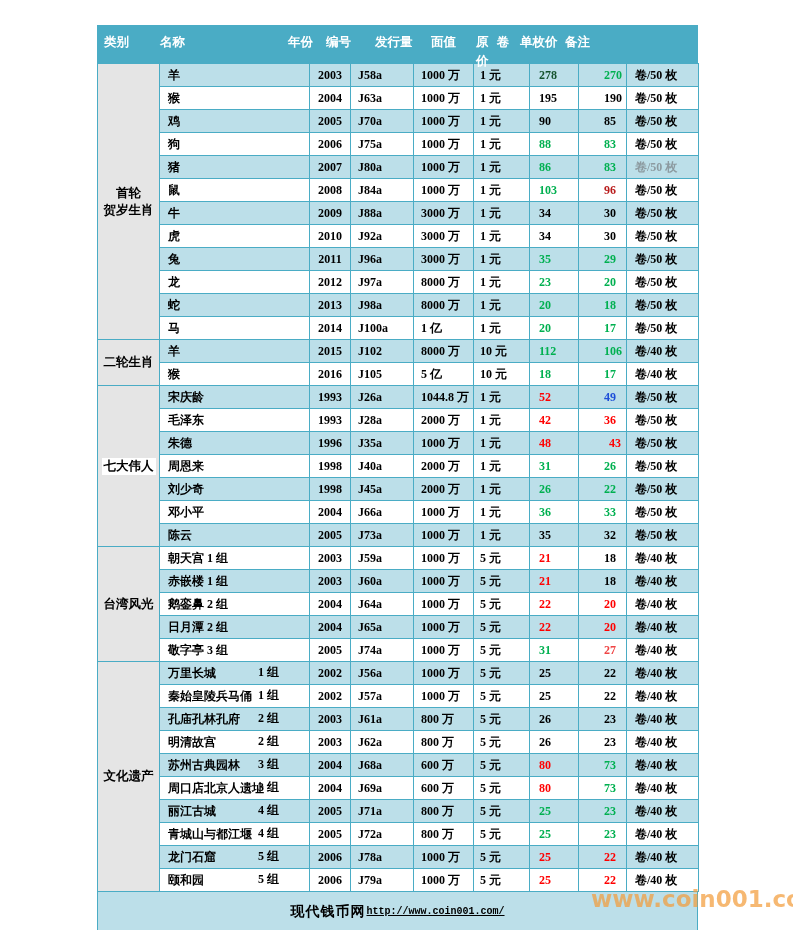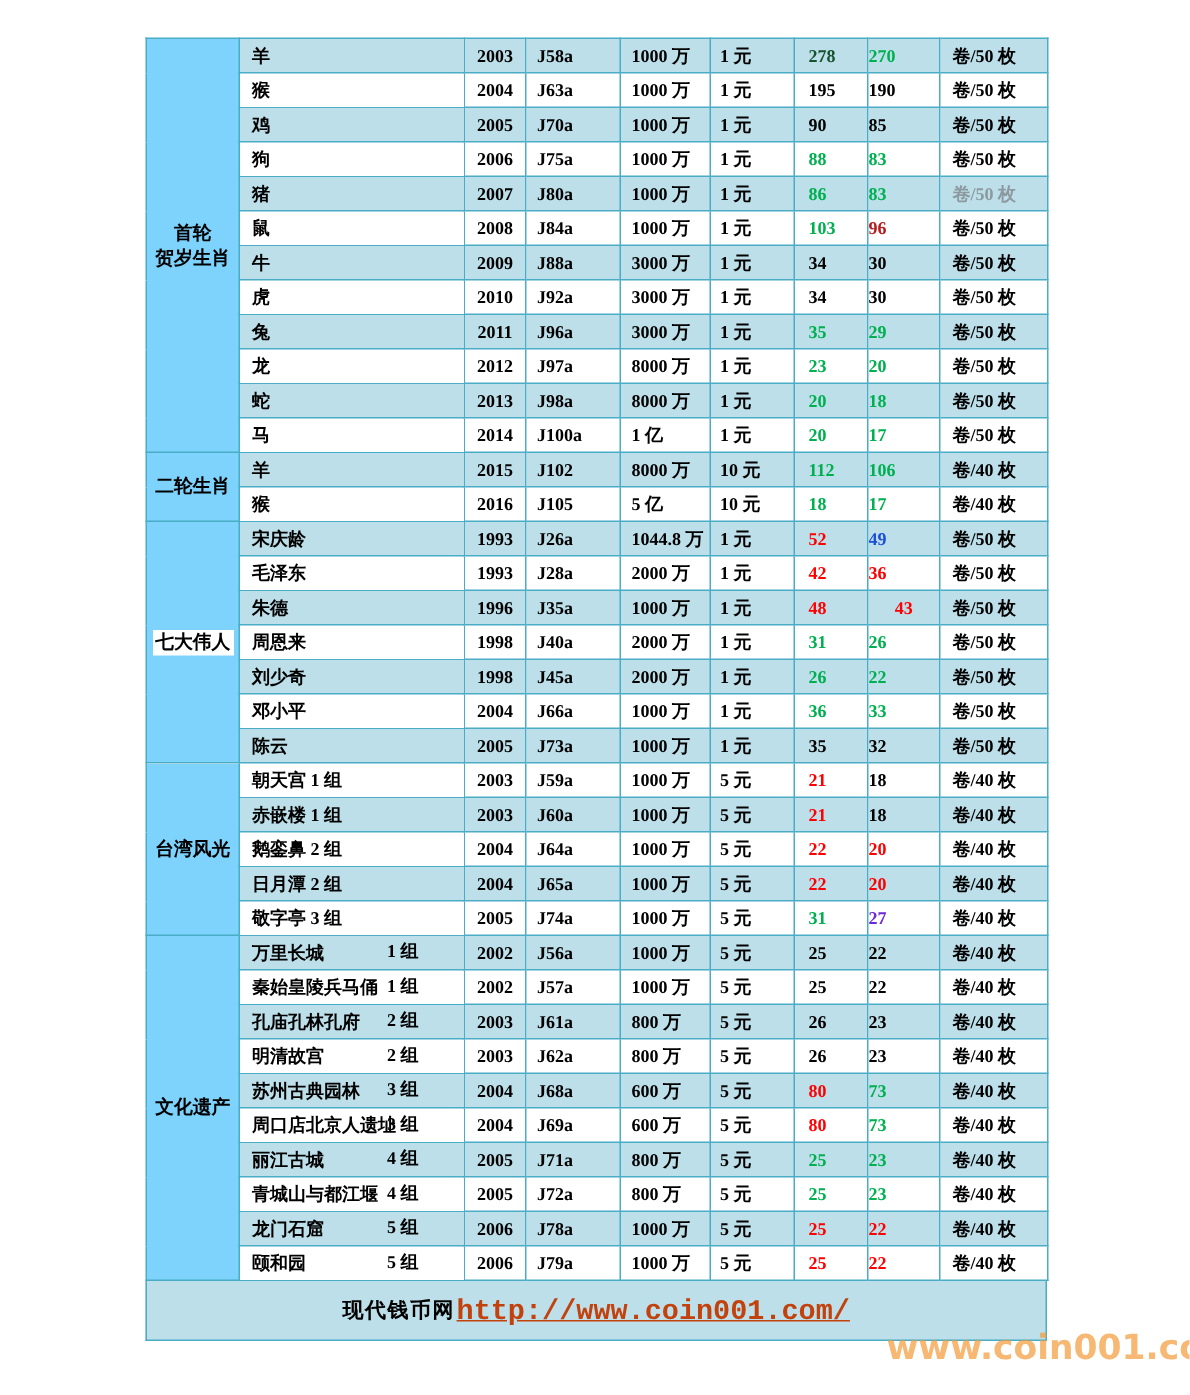--- a/index.html
+++ b/index.html
@@ -20,55 +20,66 @@
   .h7{left:422px;} .h8{left:467px;}
   
   table{border-collapse:collapse;table-layout:fixed;width:601px;font-size:12px;}
   td{
     border:1px solid #4aacc5;height:22px;padding:0;overflow:hidden;
     white-space:nowrap;line-height:21px;color:#000;
   }
   tr.alt td{background:#bcdfe9;}
   tr.plain td{background:#ffffff;}
   td.cat, tr.alt td.cat, tr.plain td.cat{
-    background:#7dd3fc;text-align:center;vertical-align:middle;
+    background:#e5e5e5;text-align:center;vertical-align:middle;
     line-height:17px;font-size:12.5px;white-space:normal;
   }
   .cat-hl{background:#ffffff;padding:1px 2px;display:inline-block;line-height:15px;}
   td.name{padding-left:8px;position:relative;}
   .group{position:absolute;left:98px;top:0;}
   td.year{text-align:center;}
   td.code{padding-left:7px;}
   td.issue{padding-left:7px;}
   td.face{padding-left:6px;}
   td.roll{padding-left:9px;}
-  td.unit{padding-left:0;font-family:Liberation Serif, serif;}
+  td.unit{padding-left:25px;font-family:Liberation Serif, serif;}
   td.note{padding-left:8px;}
   
   .tfoot{
     width:601px;height:40px;background:#bcdfe9;box-sizing:border-box;
     border:1px solid #4aacc5;border-top:none;
     display:flex;align-items:center;justify-content:center;
   }
   .site-name{font-size:14px;color:#000;letter-spacing:1px;}
   .site-url{
     font-family:"Liberation Mono","DejaVu Sans Mono",monospace;
-    font-size:19px;color:#c2410c;text-decoration:underline;margin-left:1px;font-weight:bold;
+    font-size:10px;color:#000000;text-decoration:underline;margin-left:1px;font-weight:bold;
   }
   .watermark{
     position:absolute;left:591px;top:886px;
     font-family:"DejaVu Sans","Liberation Sans",sans-serif;
     font-size:23px;font-weight:bold;color:rgba(243,157,60,0.72);white-space:nowrap;
   }
 </style>
 </head>
 <body>
 
 <div class="twrap">
 
+  <div class="thead">
+    <span class="hcol h0">类别</span>
+    <span class="hcol h1">名称</span>
+    <span class="hcol h2">年份</span>
+    <span class="hcol h3">编号</span>
+    <span class="hcol h4">发行量</span>
+    <span class="hcol h5">面值</span>
+    <span class="hcol h6">原 卷 价</span>
+    <span class="hcol h7">单枚价</span>
+    <span class="hcol h8">备注</span>
+  </div>
 
   <table>
     <colgroup>
       <col style="width:62px">
         <col style="width:150px">
         <col style="width:41px">
       <col style="width:63px">
         <col style="width:60px">
         <col style="width:56px">
       <col style="width:49px">
@@ -330,21 +341,21 @@
           <td class="unit" style="color: rgb(255, 0, 0);">20</td>
           <td class="note">卷/40 枚</td>
         </tr>
         <tr class="plain">
           <td class="name"><span>敬字亭 3 组</span></td>
           <td class="year">2005</td>
           <td class="code">J74a</td>
           <td class="issue">1000 万</td>
           <td class="face">5 元</td>
           <td class="roll" style="color: rgb(0, 176, 80);">31</td>
-          <td class="unit" style="color: #6d28d9;">27</td>
+          <td class="unit" style="color: #ef4444;">27</td>
           <td class="note">卷/40 枚</td>
         </tr>
         <tr class="alt">
           <td class="cat" rowspan="10"><span>文化遗产</span></td>
           <td class="name"><span>万里长城</span><span class="group">1 组</span></td>
           <td class="year">2002</td>
           <td class="code">J56a</td>
           <td class="issue">1000 万</td>
           <td class="face">5 元</td>
           <td class="roll">25</td>

